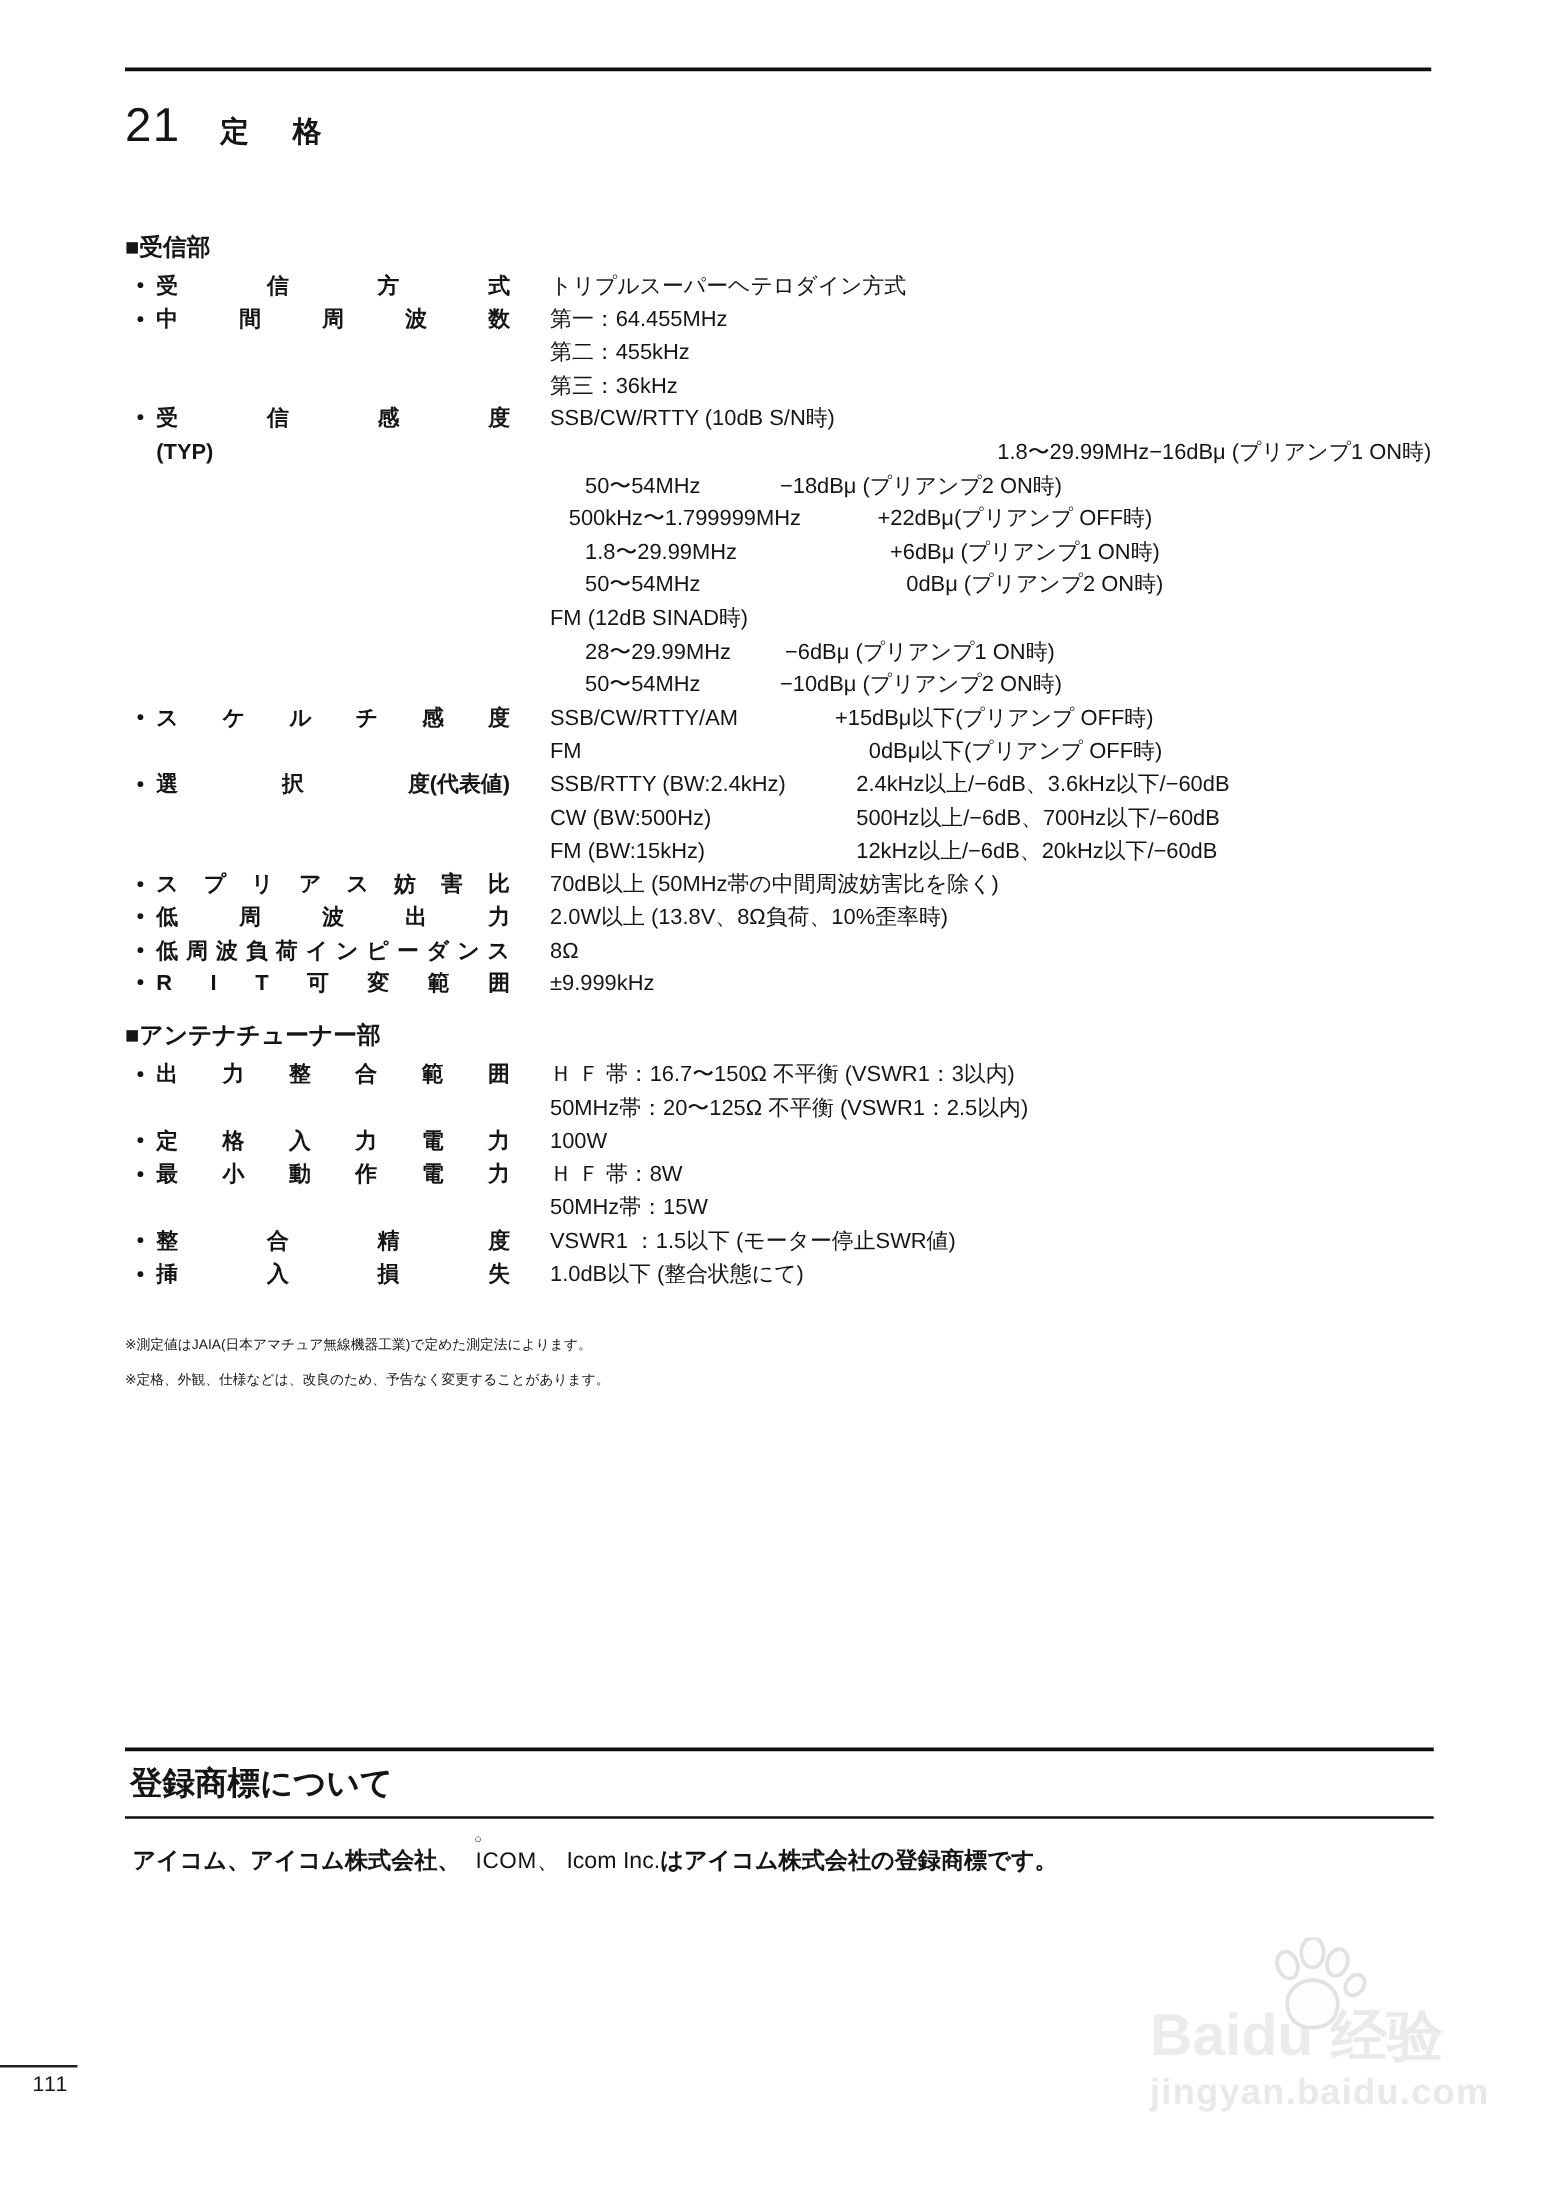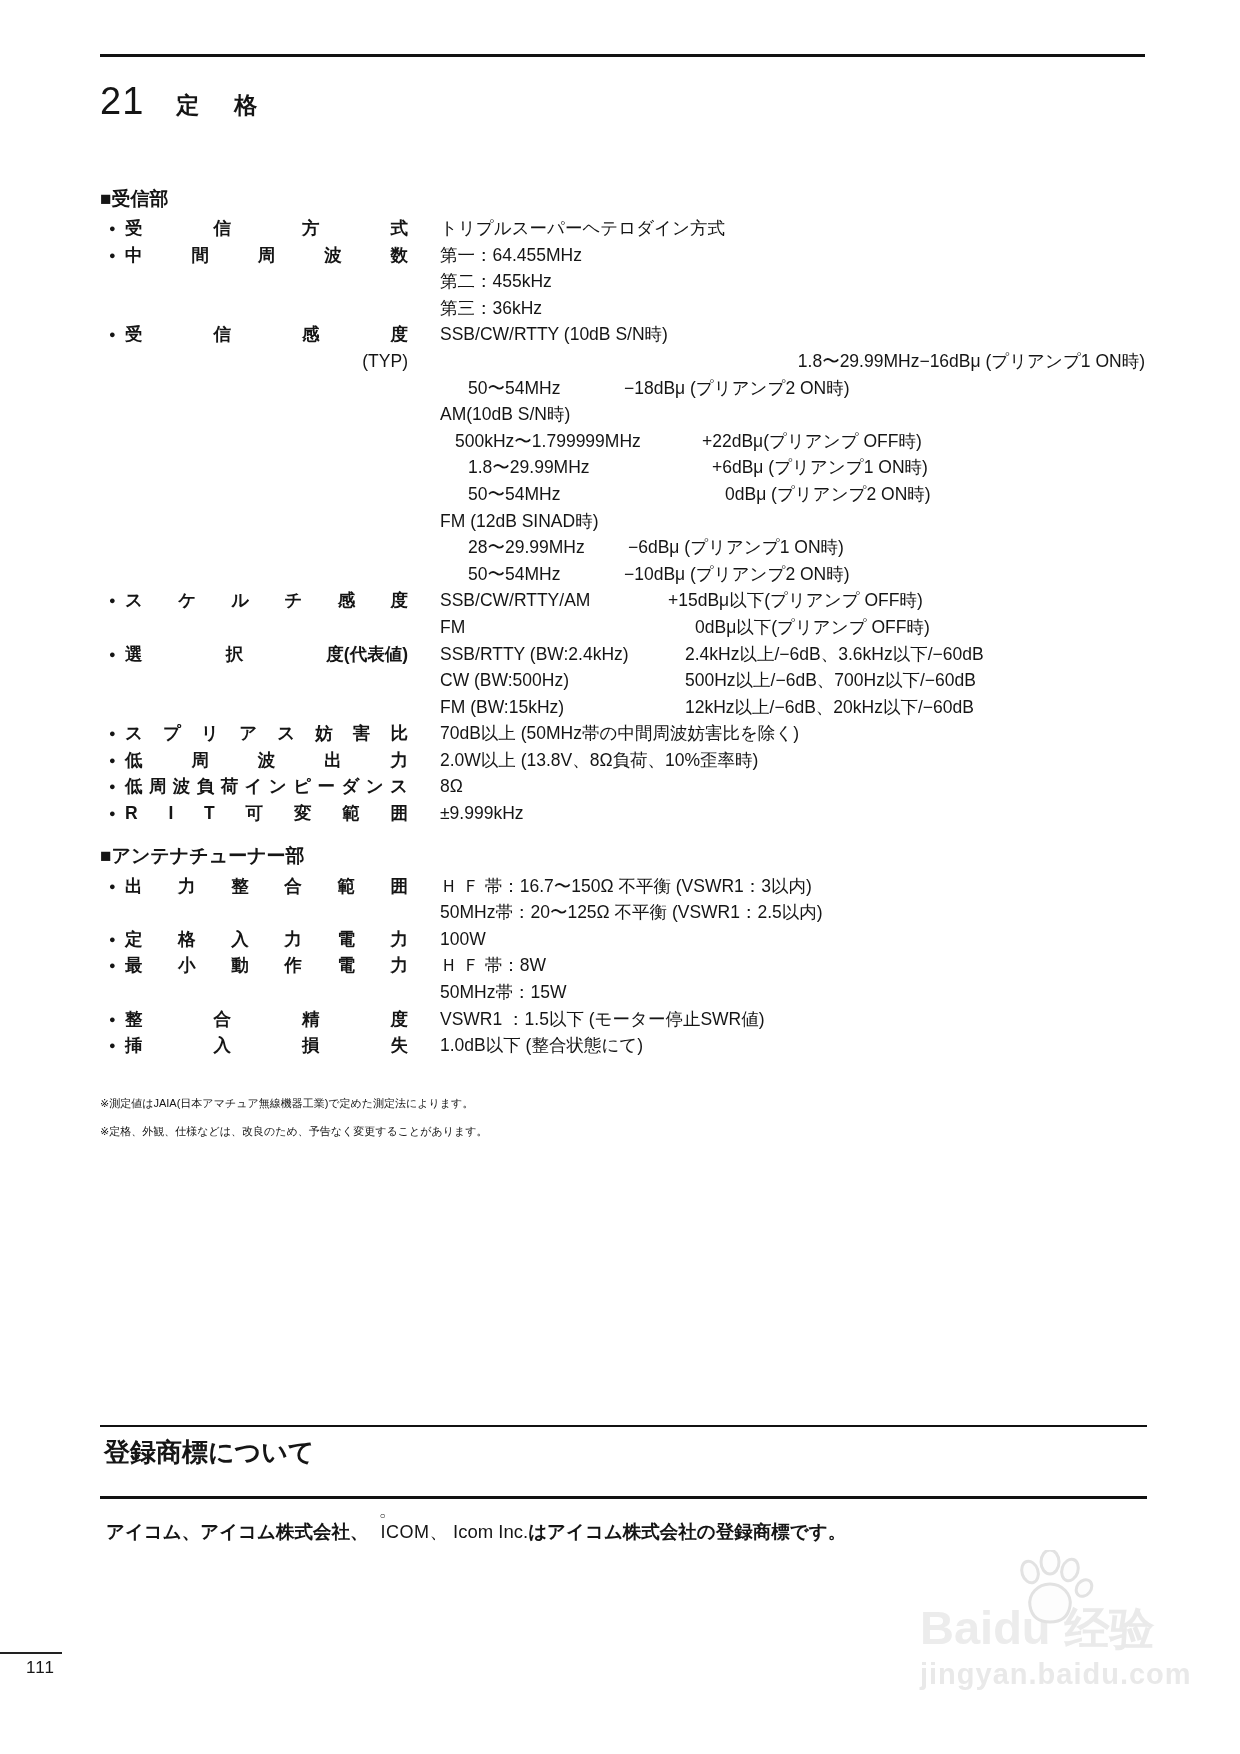--- a/index.html
+++ b/index.html
@@ -21,28 +21,28 @@
 
   .sec-head{font-size:19px;font-weight:700;line-height:27px;}
   .sec-head.first{margin:64px 0 3px 0;}
   .sec-head.later{margin:15px 0 4px 0;}
 
   .spec-row{display:flex;font-size:17.5px;line-height:26.6px;}
   .spec-label{flex:0 0 308px;display:flex;align-items:flex-start;}
   .bullet{width:16px;margin-left:9px;font-size:11px;line-height:26.6px;flex:0 0 16px;}
   .label-wrap{width:283px;}
   .label-cells{display:flex;justify-content:space-between;font-weight:700;}
-  .sublabel{text-align:right;font-weight:400;}
+  .sublabel{font-weight:700;}
   .spec-value{flex:1;margin-left:32px;}
   .vline .part{display:inline-block;}
 
   .notes{margin-top:30px;font-size:11px;line-height:28px;}
 
   .tm-rule-top{margin-top:280px;height:2.5px;background:#111;width:1047px;}
-  .tm-heading{font-size:26px;font-weight:700;line-height:32px;padding:9px 0 28px 4px;}
+  .tm-heading{font-size:26px;font-weight:700;line-height:32px;padding:9px 0 11px 4px;}
   .tm-rule-bottom{height:2.5px;background:#111;width:1047px;}
   .tm-body{margin-top:21px;padding-left:6px;font-size:18.5px;font-weight:700;line-height:24px;}
   .tm-latin{font-weight:400;}
   .icom-wrap{position:relative;display:inline-block;margin-left:12px;font-weight:400;font-size:18px;letter-spacing:0.5px;}
   .icom-ring{position:absolute;top:-9px;left:-1px;font-size:10px;line-height:1;font-weight:400;}
 
   .footer-rule{position:absolute;left:0;top:1652px;width:62px;height:2px;background:#222;}
   .footer-num{position:absolute;left:26px;top:1658px;font-size:17px;letter-spacing:1px;}
 
   .watermark{position:absolute;left:920px;top:1594px;width:300px;color:#ebebeb;}
@@ -113,21 +113,20 @@
                 <span class="lc">感</span>
                 <span class="lc">度</span>
               </div>
               <div class="sublabel">(TYP)</div>
             </div>
           </div>
           <div class="spec-value">
             <div class="vline"><span class="part">SSB/CW/RTTY (10dB S/N時)</span></div>
             <div class="vline" style="padding-left: 28px; text-align: right;"><span class="part" style="min-width: 156px;">1.8〜29.99MHz</span><span class="part">−16dBμ (プリアンプ1 ON時)</span></div>
             <div class="vline" style="padding-left: 28px;"><span class="part" style="min-width: 156px;">50〜54MHz</span><span class="part">−18dBμ (プリアンプ2 ON時)</span></div>
-            <div class="vline"><span class="part">AM(10dB S/N時)</span></div>
             <div class="vline" style="padding-left: 15px;"><span class="part" style="min-width: 247px;">500kHz〜1.799999MHz</span><span class="part">+22dBμ(プリアンプ OFF時)</span></div>
             <div class="vline" style="padding-left: 28px;"><span class="part" style="min-width: 244px;">1.8〜29.99MHz</span><span class="part">+6dBμ (プリアンプ1 ON時)</span></div>
             <div class="vline" style="padding-left: 28px;"><span class="part" style="min-width: 257px;">50〜54MHz</span><span class="part">0dBμ (プリアンプ2 ON時)</span></div>
             <div class="vline"><span class="part">FM (12dB SINAD時)</span></div>
             <div class="vline" style="padding-left: 28px;"><span class="part" style="min-width: 160px;">28〜29.99MHz</span><span class="part">−6dBμ (プリアンプ1 ON時)</span></div>
             <div class="vline" style="padding-left: 28px;"><span class="part" style="min-width: 156px;">50〜54MHz</span><span class="part">−10dBμ (プリアンプ2 ON時)</span></div>
           </div>
         </div>
         <div class="spec-row">
           <div class="spec-label">

